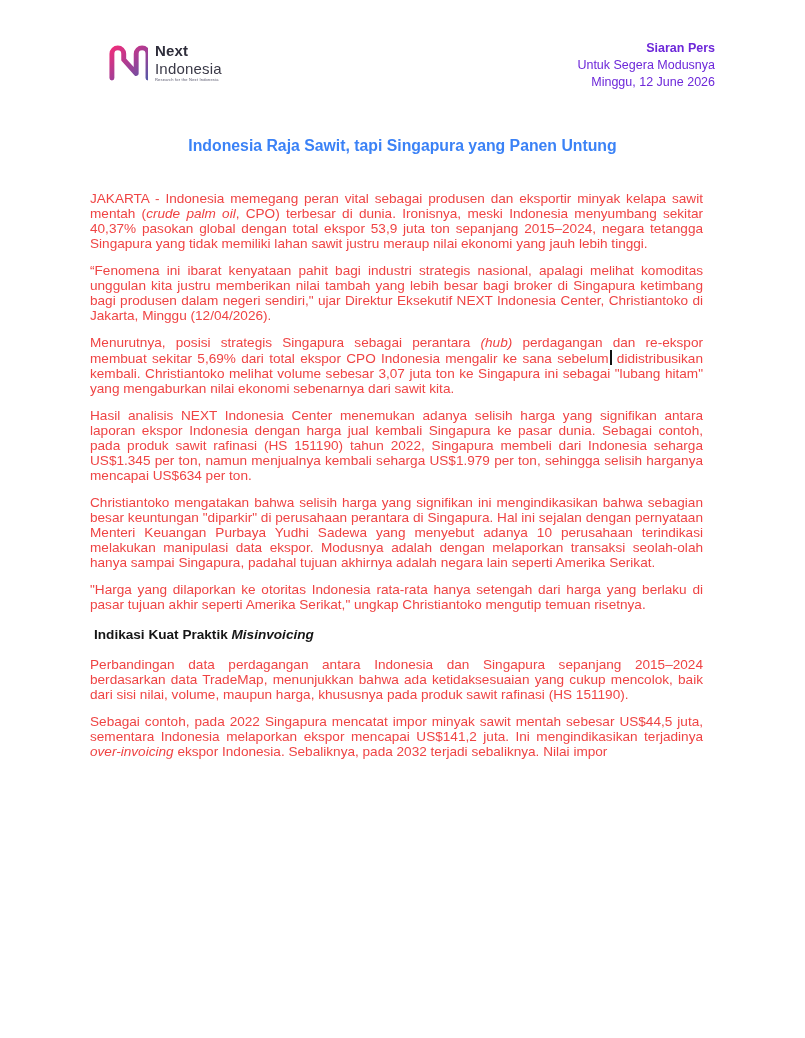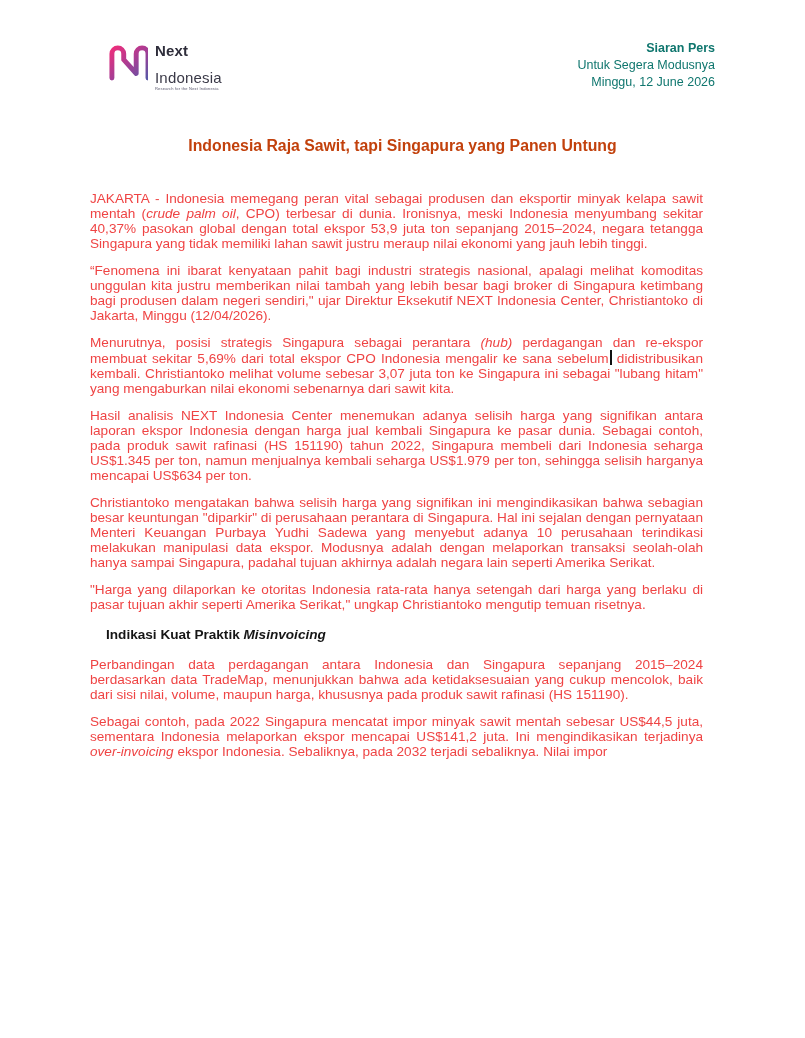--- a/index.html
+++ b/index.html
@@ -12,41 +12,41 @@
 
   
   .page-header{
     display:flex;justify-content:space-between;align-items:flex-start;
     padding:40px 90px 0 90px;
   }
   .logo{display:flex;align-items:flex-start;gap:7px;margin-left:16px;}
   .logo-mark{width:42px;height:46px;flex:0 0 auto;}
   .logo-text{display:flex;flex-direction:column;line-height:1;padding-top:3px;}
   .logo-name1{font-weight:bold;font-size:15px;color:#2e2d3a;letter-spacing:.2px;}
-  .logo-name2{font-size:15px;color:#3a3947;margin-top:12px;letter-spacing:.2px;}
+  .logo-name2{font-size:15px;color:#3a3947;margin-top:3px;letter-spacing:.2px;}
   .logo-tagline{font-size:4px;color:#55546a;margin-top:2px;letter-spacing:.2px;}
 
-  .press-info{text-align:right;font-size:12.5px;line-height:17px;color:#0f766e;}
+  .press-info{text-align:right;font-size:12.5px;line-height:17px;color:#6d28d9;}
   .press-info .bold{font-weight:bold;}
 
   
   .doc-title{
-    text-align:center;font-weight:bold;font-size:15.8px;color:#c2410c;
+    text-align:center;font-weight:bold;font-size:15.8px;color:#3b82f6;
     margin:46px 90px 0 90px;
   }
 
   
   .doc-body{margin:36px 90px 0 90px;width:625px;}
   .para{
     font-size:13.6px;line-height:15px;text-align:justify;
     margin:0 12px 12px 0;color:#ef4444;
   }
   .subhead{
     font-size:13.6px;line-height:21.3px;font-weight:bold;color:#161616;
-    margin:6px 0 12px 16px;
+    margin:6px 0 12px 4px;
   }
   .it{font-style:italic;}
   .bd{font-weight:bold;}
   .text-cursor{
     display:inline-block;width:2px;height:15px;background:#111;
     vertical-align:-2px;margin-left:1px;
   }
 </style>
 </head>
 <body>

